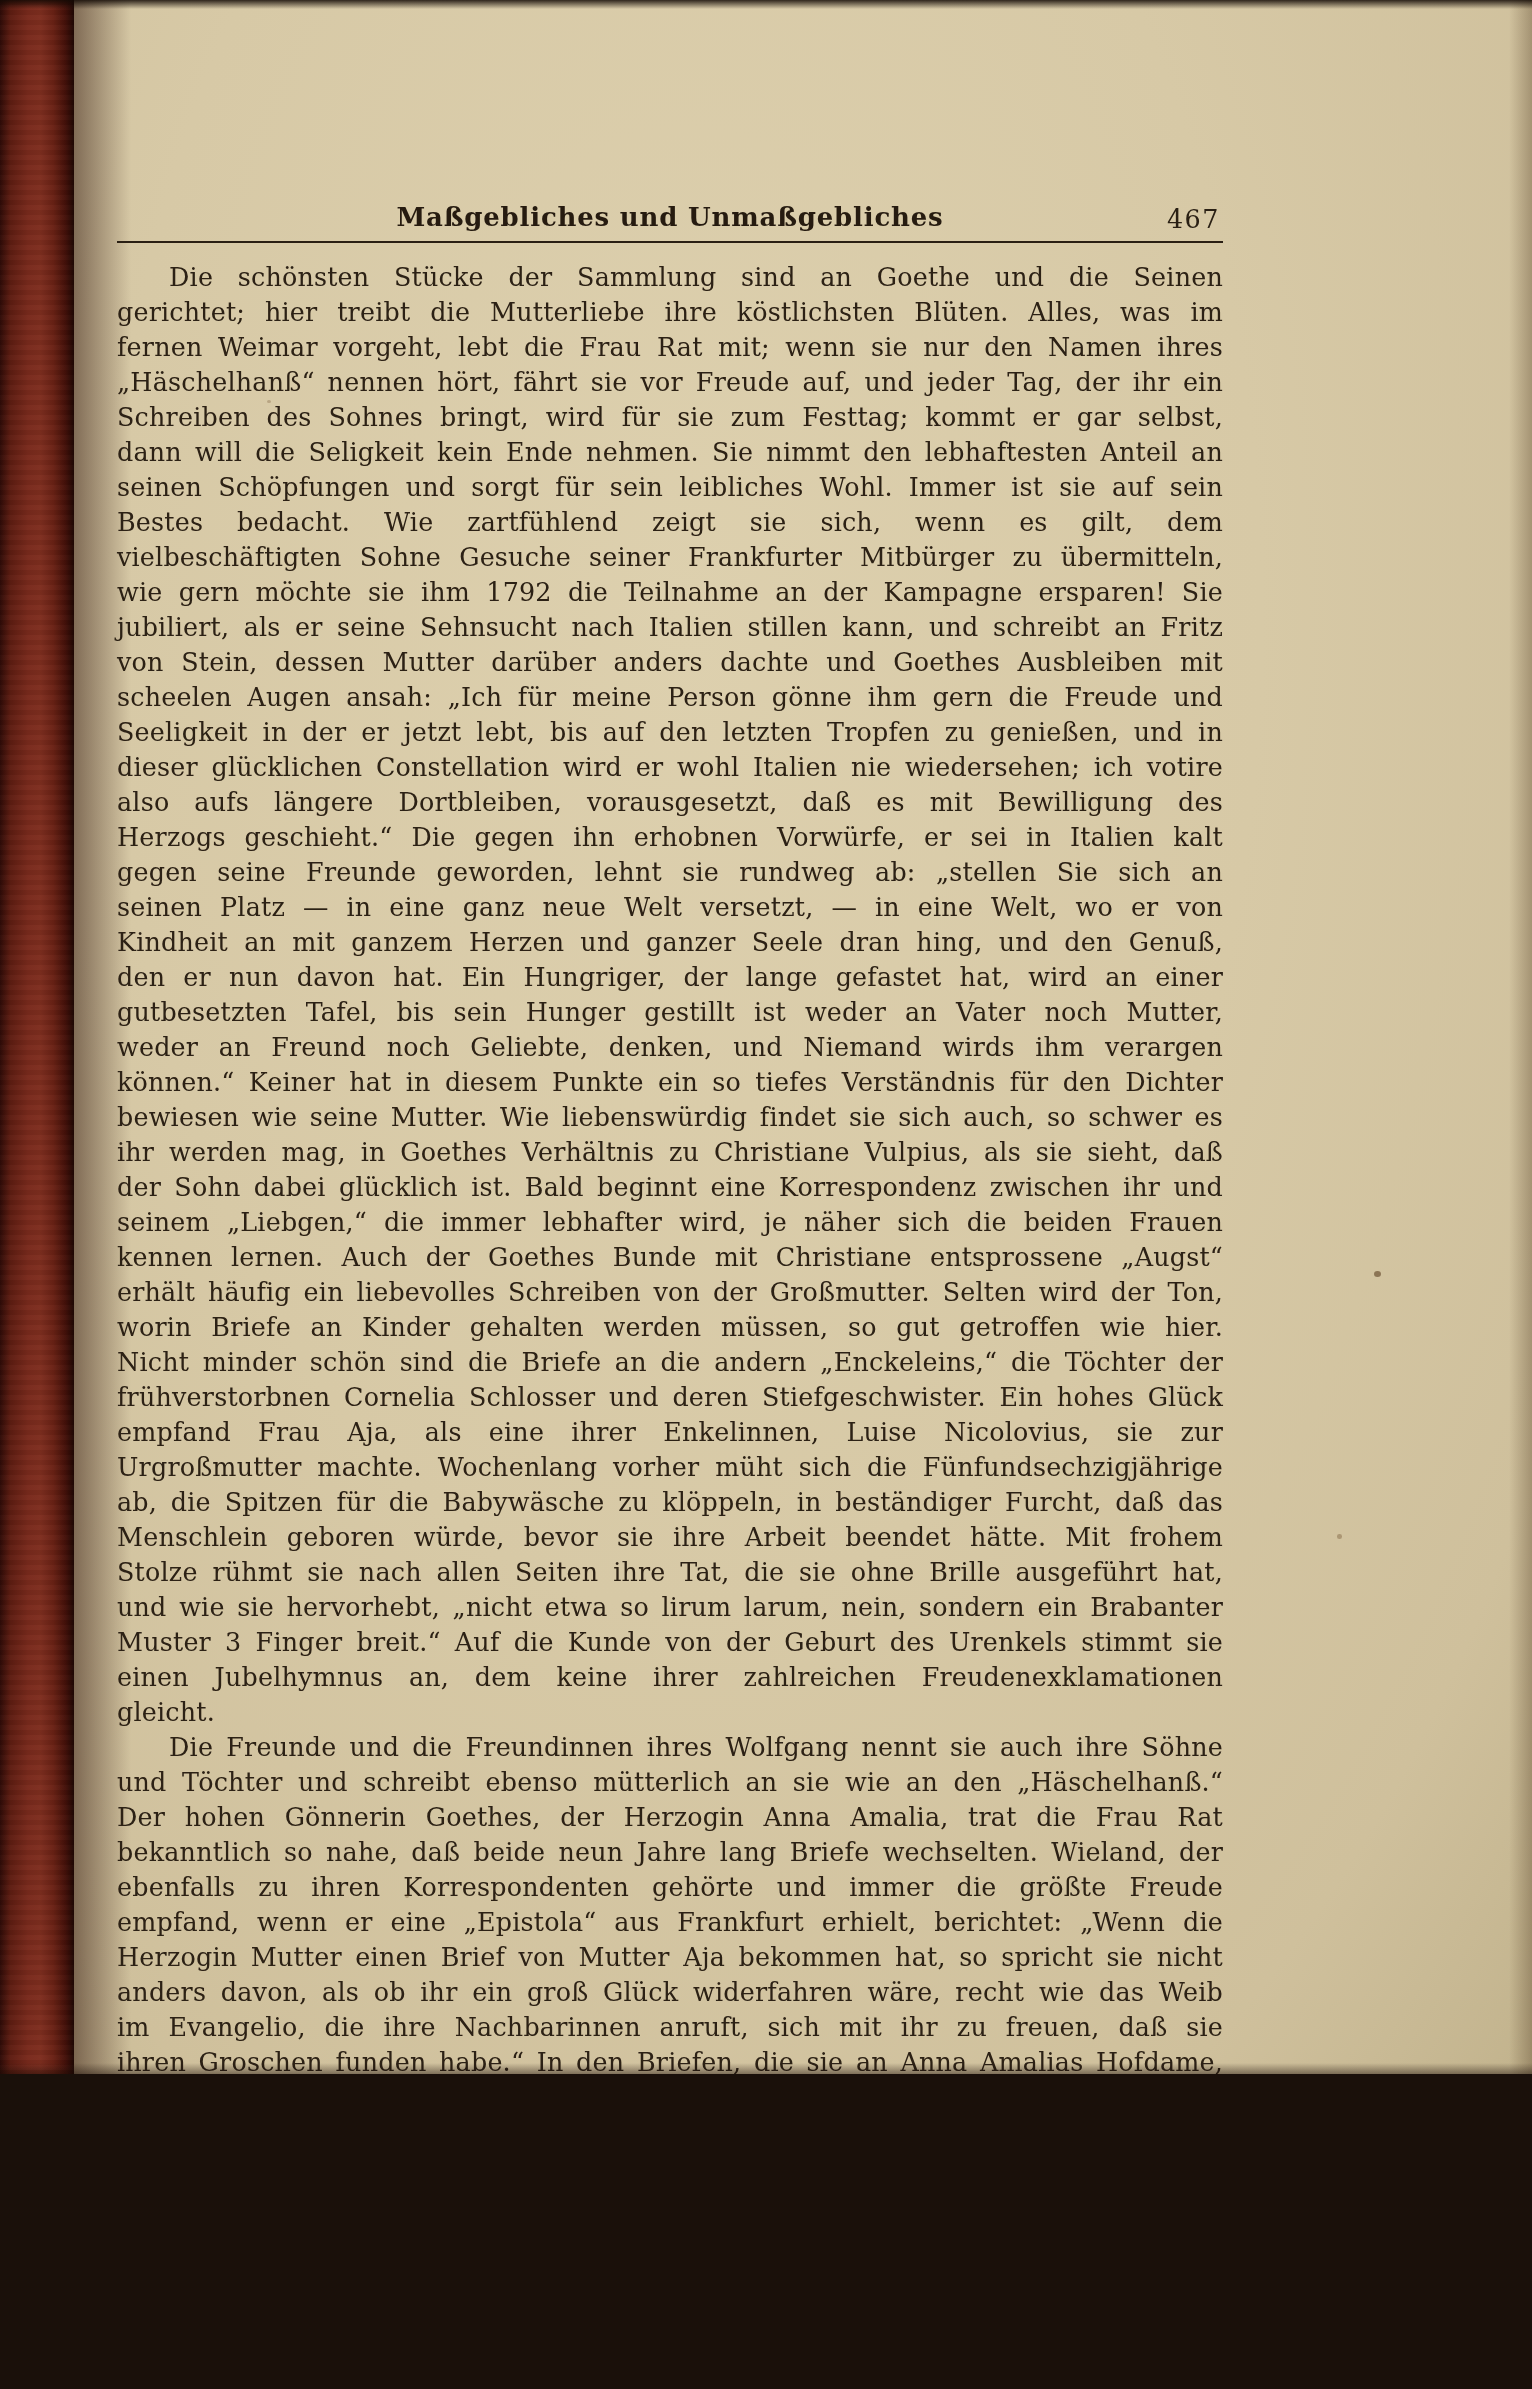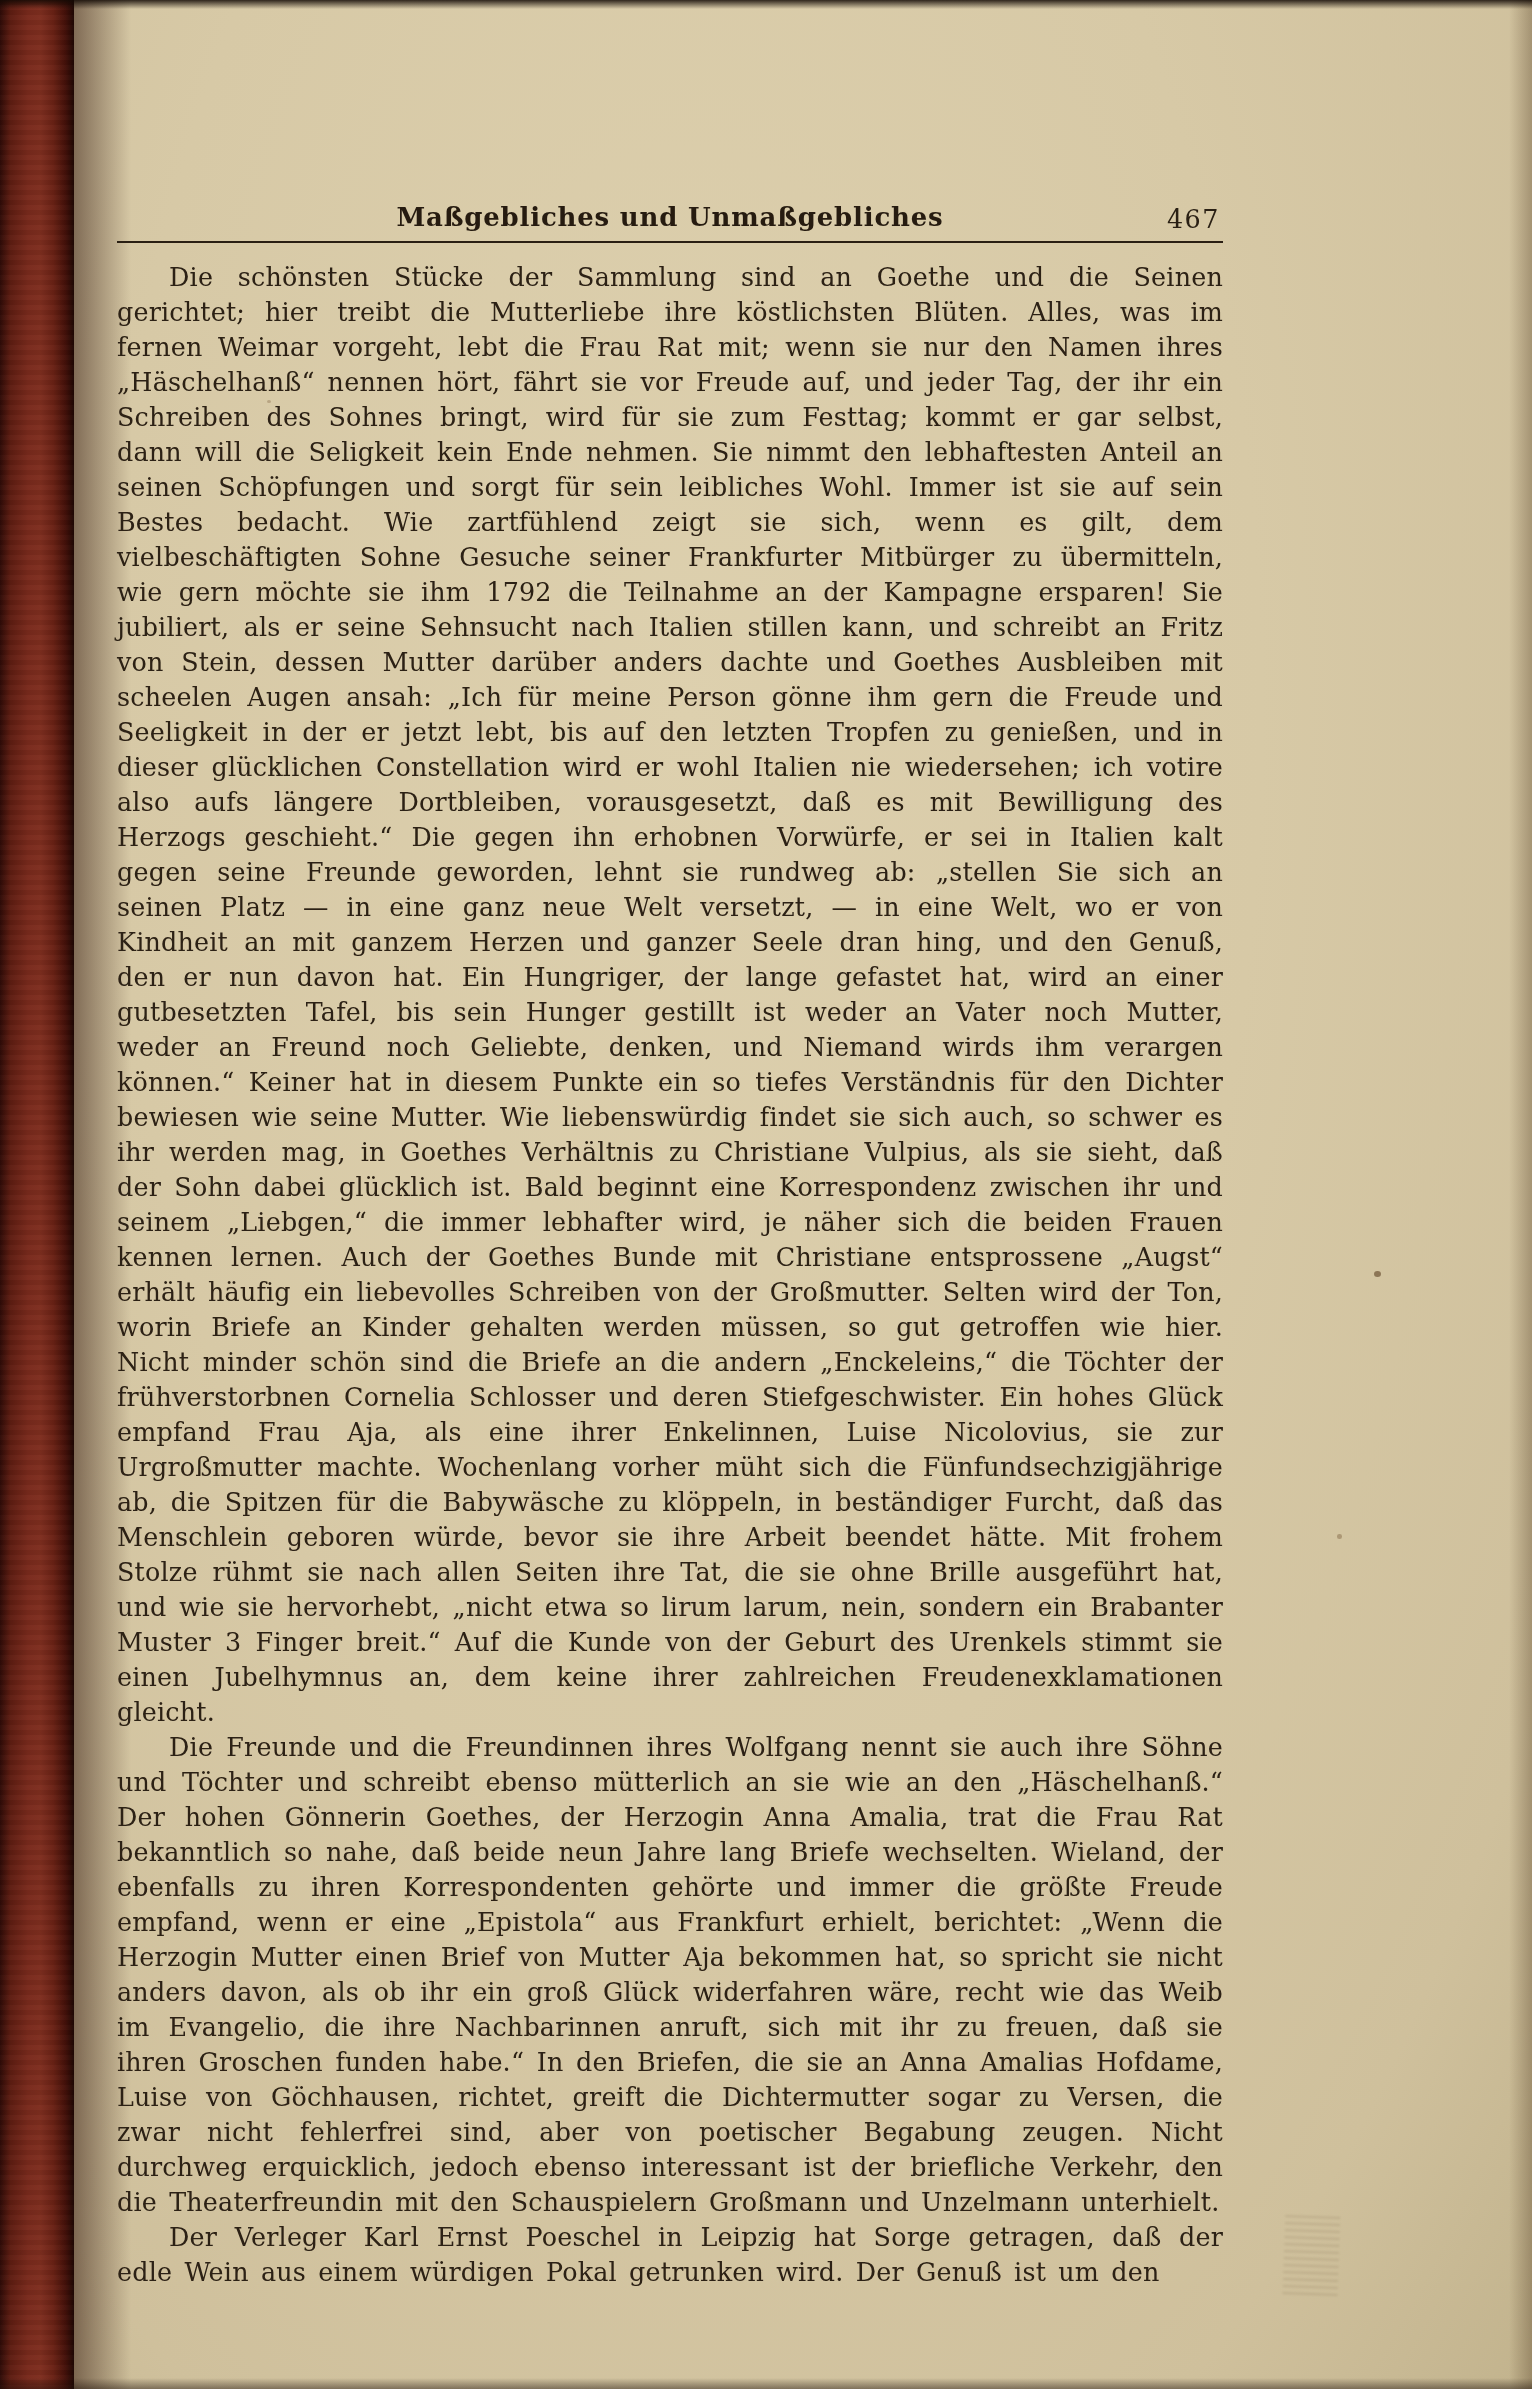--- a/index.html
+++ b/index.html
@@ -3,21 +3,21 @@
 <meta charset="utf-8">
 <style>
   html, body { margin: 0; padding: 0; }
   body {
     background: #1a100a;
     font-family: "DejaVu Serif", serif;
   }
   .scan {
     position: relative;
     width: 1532px;
-    height: 2389px;
+    height: 2074px;
     overflow: hidden;
     background: #d6c8a5;
   }
   
   .binding {
     position: absolute;
     left: 0; top: 0; bottom: 0;
     width: 74px;
     background: linear-gradient(90deg,
       #2e0b07 0%, #5e1d12 14%, #792a1c 38%, #7e2e1f 55%,

